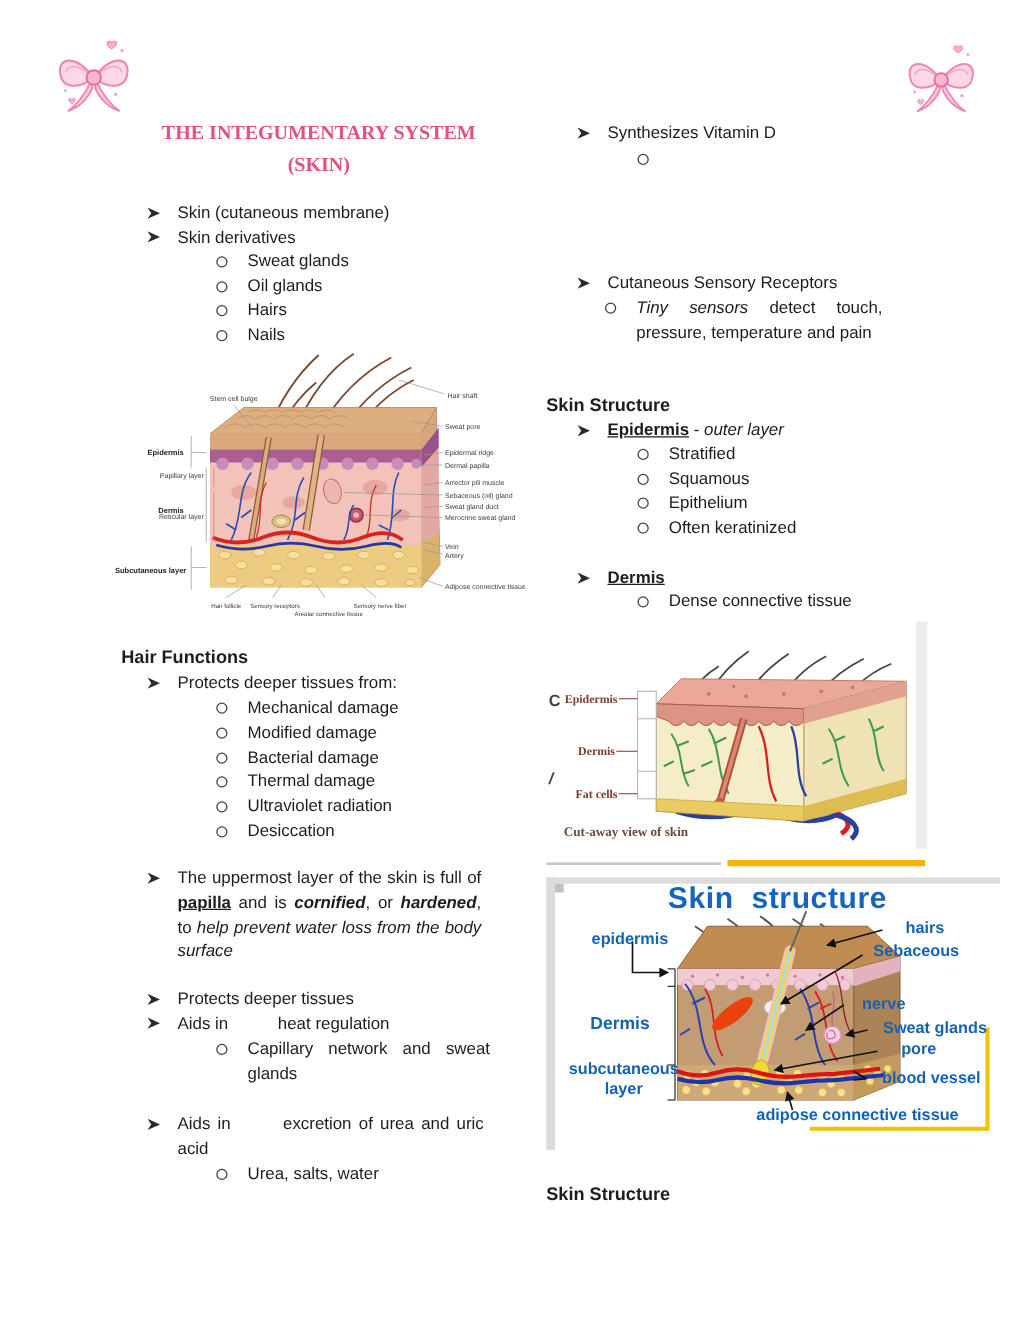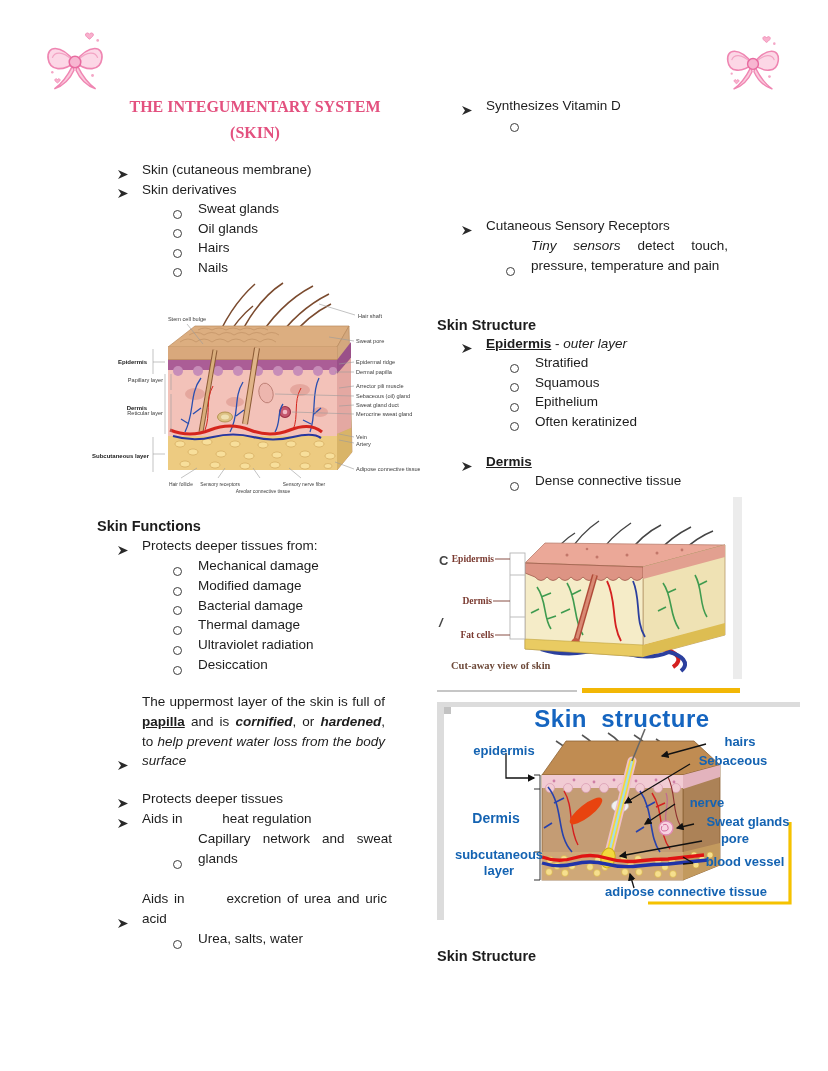--- a/index.html
+++ b/index.html
@@ -1,19 +1,19 @@
 <!DOCTYPE html>
 <html><head>
 <meta charset="utf-8">
 <style>
   html,body{margin:0;padding:0;background:#ffffff;}
   .page{position:relative;width:828px;height:967px;background:#fff;overflow:hidden;
         font-family:"Liberation Sans",sans-serif;color:#1d1d1d;font-size:13.5px;line-height:19.5px;padding-left:27px;}
   .abs{position:absolute;}
-  .row{display:flex;align-items:flex-end;}
+  .row{display:flex;align-items:flex-start;}
   .arrow-ic{flex:0 0 auto;width:11px;height:11px;margin:4.5px 13px 0 0;}
   .circ{flex:0 0 auto;width:7px;height:7px;border:1.4px solid #3d3d3d;border-radius:50%;margin:6px 16px 0 0;}
   .just{text-align:justify;}
   .bu{font-weight:bold;text-decoration:underline;}
   .bi{font-weight:bold;font-style:italic;}
   .it{font-style:italic;}
   .b{font-weight:normal;margin-left:36px;}
   .hd{font-weight:bold;font-size:14.5px;}
   .title{width:330px;text-align:center;font-family:"Liberation Serif",serif;
          font-weight:bold;font-size:16px;line-height:26px;color:#e3517f;}
@@ -240,21 +240,21 @@
       <text class="d1lab" x="271" y="157">Vein</text>
       <text class="d1lab" x="271" y="164">Artery</text>
       <text class="d1lab" x="271" y="189">Adipose connective tissue</text>
       <text class="d1lab-s" x="96" y="204" text-anchor="middle">Hair follicle</text>
       <text class="d1lab-s" x="135" y="204" text-anchor="middle">Sensory receptors</text>
       <text class="d1lab-s" x="178" y="211" text-anchor="middle">Areolar connective tissue</text>
       <text class="d1lab-s" x="219" y="204" text-anchor="middle">Sensory nerve fiber</text>
     </svg>
   </div>
 
-  <div class="abs hd" style="left:97px;top:517px">Skin Functions</div>
+  <div class="abs hd" style="left:97px;top:517px">Hair Functions</div>
 
   <div class="abs row" style="left:118px;top:536px;width:300px">
     <svg class="arrow-ic" viewBox="0 0 11 11">
         <use href="#arrow-glyph"></use>
       </svg>
     <span>Protects deeper tissues from:</span>
   </div>
 
   <div class="abs lh198" style="left:173px;top:556px;width:240px">
     <div class="row">
@@ -335,21 +335,21 @@
   <div class="abs row lh198" style="left:510px;top:117px">
     <span class="circ"></span>
   </div>
 
   <div class="abs row" style="left:462px;top:216px;width:290px">
     <svg class="arrow-ic" viewBox="0 0 11 11">
         <use href="#arrow-glyph"></use>
       </svg>
     <span>Cutaneous Sensory Receptors</span>
   </div>
-  <div class="abs row lh198" style="left:506px;top:236px">
+  <div class="abs row lh198" style="left:484px;top:236px">
     <span class="circ"></span>
     <div class="just" style="width:197px">
       <span class="it">Tiny sensors</span><span> detect touch, pressure, temperature and pain</span>
     </div>
   </div>
 
   <div class="abs hd" style="left:437px;top:316px">Skin Structure</div>
 
   <div class="abs row" style="left:462px;top:334px;width:290px">
     <svg class="arrow-ic" viewBox="0 0 11 11">

